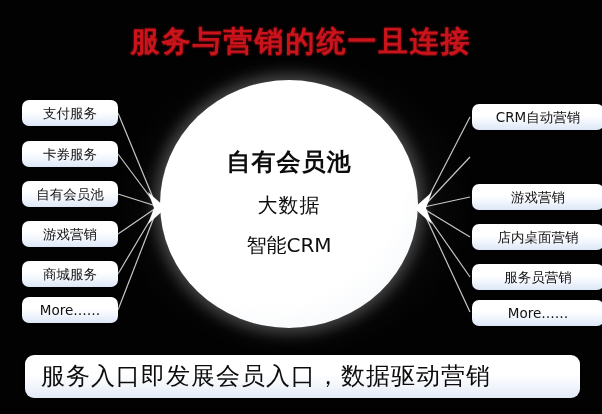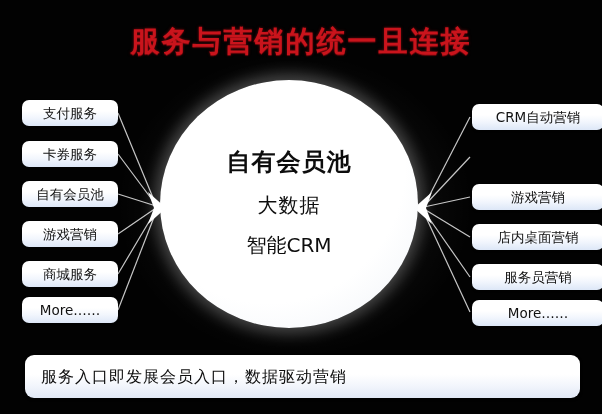--- a/index.html
+++ b/index.html
@@ -101,21 +101,21 @@
     box-shadow: 0 1px 3px rgba(0,0,0,0.65);
   }
   #banner-text {
     position: absolute;
     left: 16px;
     top: 0;
     right: 16px;
     height: 45px;
     line-height: 43px;
     color: #0c0c0c;
-    font-size: 16px;
+    font-size: 24px;
     letter-spacing: 1px;
     white-space: nowrap;
   }
 </style>
 </head>
 <body>
 
 <div id="stage">
 
   <div id="glow"></div>

